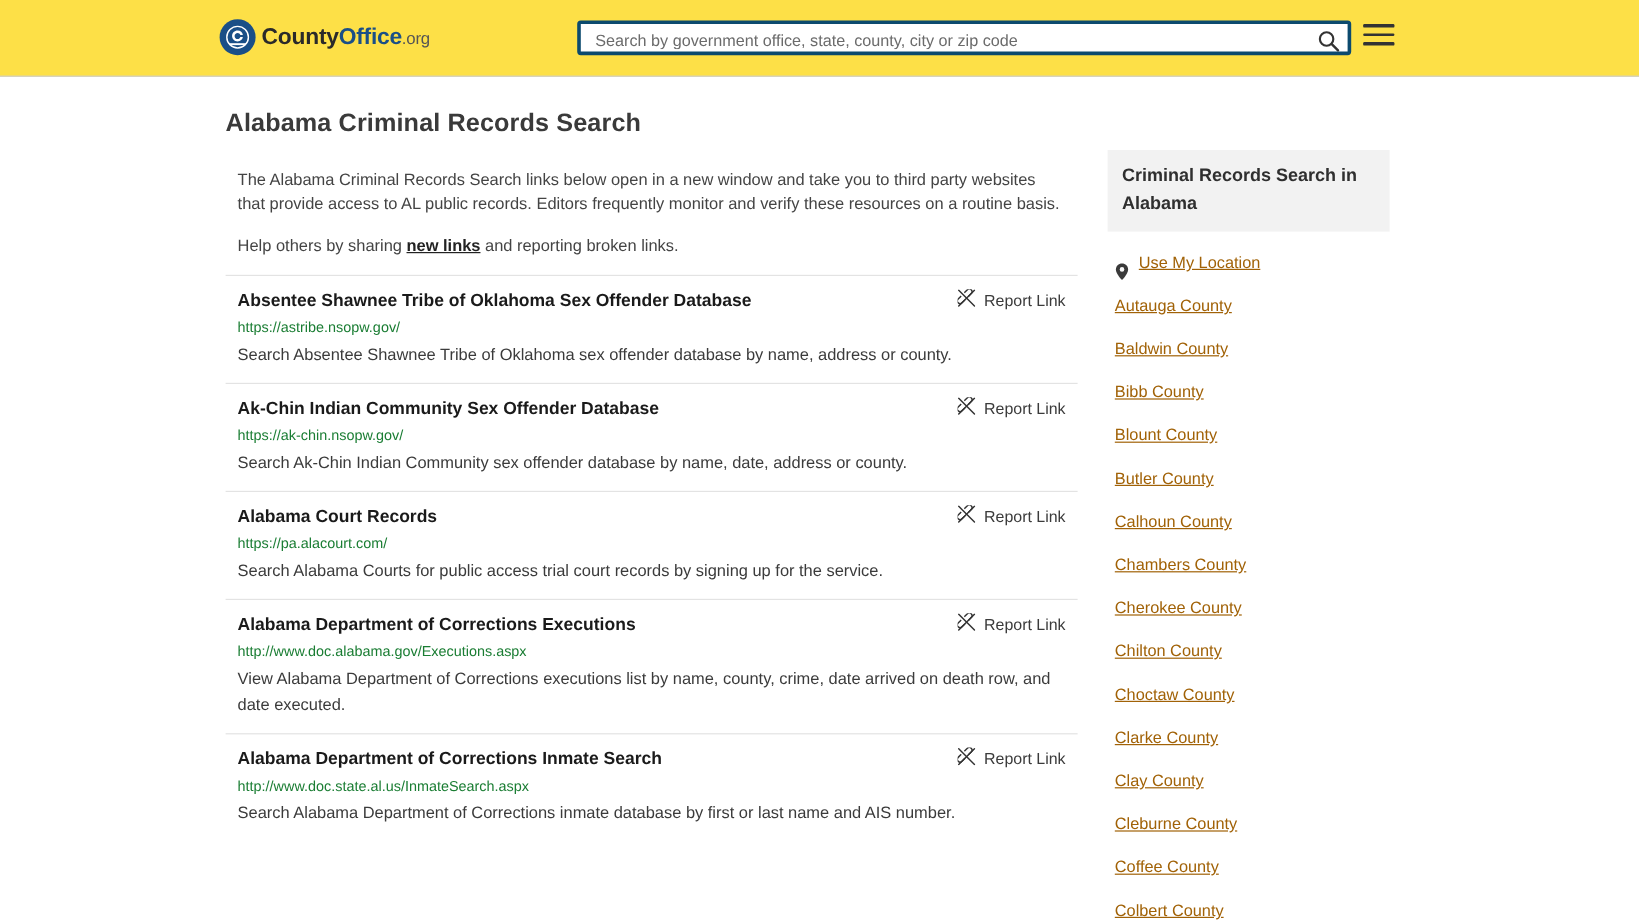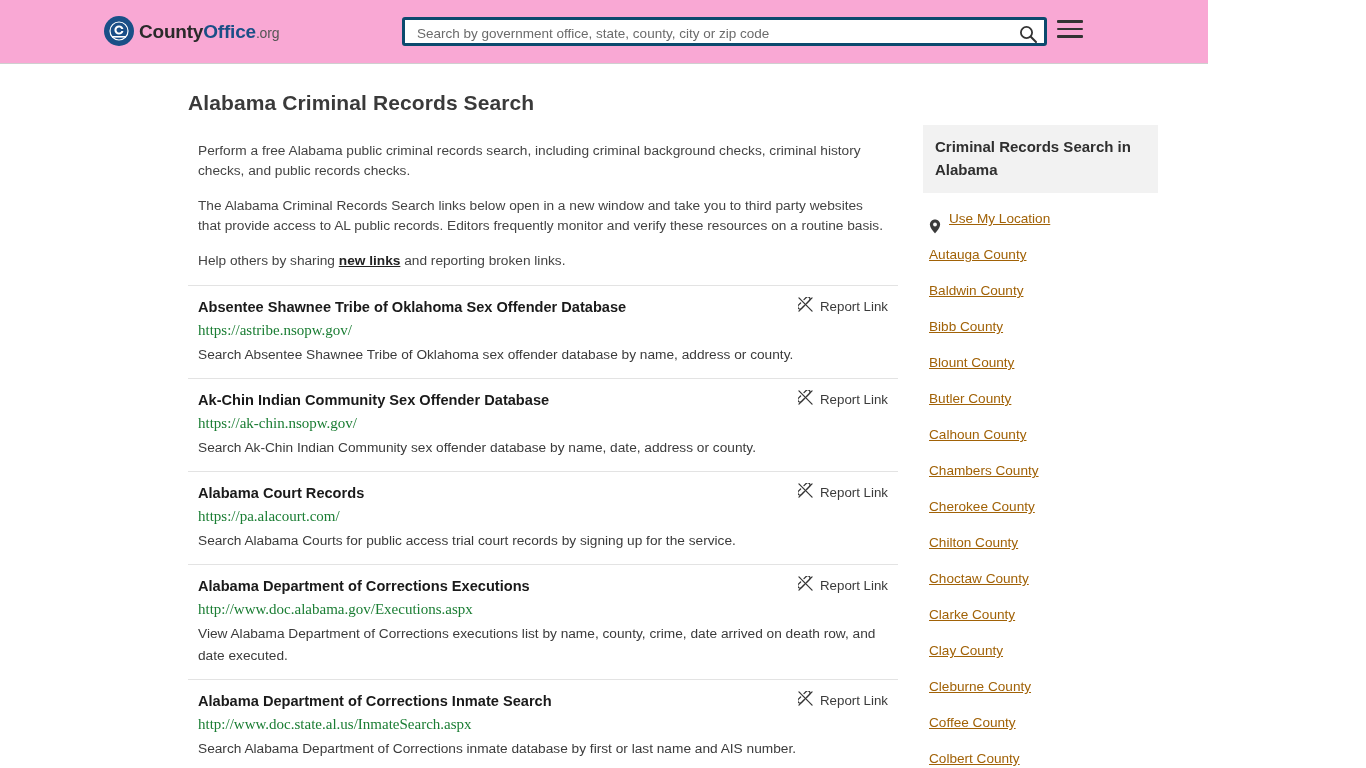--- a/index.html
+++ b/index.html
@@ -7,23 +7,23 @@
     margin: 0; padding: 0;
     width: 1366px; height: 768px;
     background: #ffffff;
     font-family: "Liberation Sans", sans-serif;
     overflow: hidden;
   }
 
   
   .header {
     position: relative;
-    width: 1208px;
+    width: 1366px;
     height: 64px;
-    background: #f9a8d4;
+    background: #fde047;
     border-bottom: 1px solid #cfcfcf;
   }
   .header-inner {
     position: relative;
     width: 1000px;
     margin: 0 auto;
     height: 63px;
   }
   .logo {
     position: absolute;
@@ -150,24 +150,23 @@
   .link-item:first-child { border-top: 1px solid #e3e3e3; }
   .link-title {
     font-size: 14.6px;
     font-weight: bold;
     color: #1a1a1a;
     display: inline-block;
     cursor: pointer;
   }
   .link-url {
     display: block;
-    font-size: 15px;
+    font-size: 12px;
     color: #1a7d33;
     margin-top: 6px;
-    font-family: Liberation Serif, serif;
   }
   .link-desc {
     display: block;
     font-size: 13.7px;
     color: #3b3b3b;
     margin-top: 5px;
     line-height: 22px;
     max-width: 700px;
   }
   .report {
@@ -254,21 +253,20 @@
 </div>
 
 <div class="page">
 
   <h1 class="page-title">Alabama Criminal Records Search</h1>
 
   <div class="main-col">
 
 
     <div class="intro">
-      <p class="first">Perform a free Alabama public criminal records search, including criminal background checks, criminal history checks, and public records checks.</p>
       <p>The Alabama Criminal Records Search links below open in a new window and take you to third party websites that provide access to AL public records. Editors frequently monitor and verify these resources on a routine basis.</p>
       <p><span>Help others by sharing </span><a>new links</a><span> and reporting broken links.</span></p>
     </div>
 
     <div class="links">
 
       <div class="link-item">
         <span class="link-title">Absentee Shawnee Tribe of Oklahoma Sex Offender Database</span>
         <span class="link-url">https://astribe.nsopw.gov/</span>
         <span class="link-desc">Search Absentee Shawnee Tribe of Oklahoma sex offender database by name, address or county.</span>

